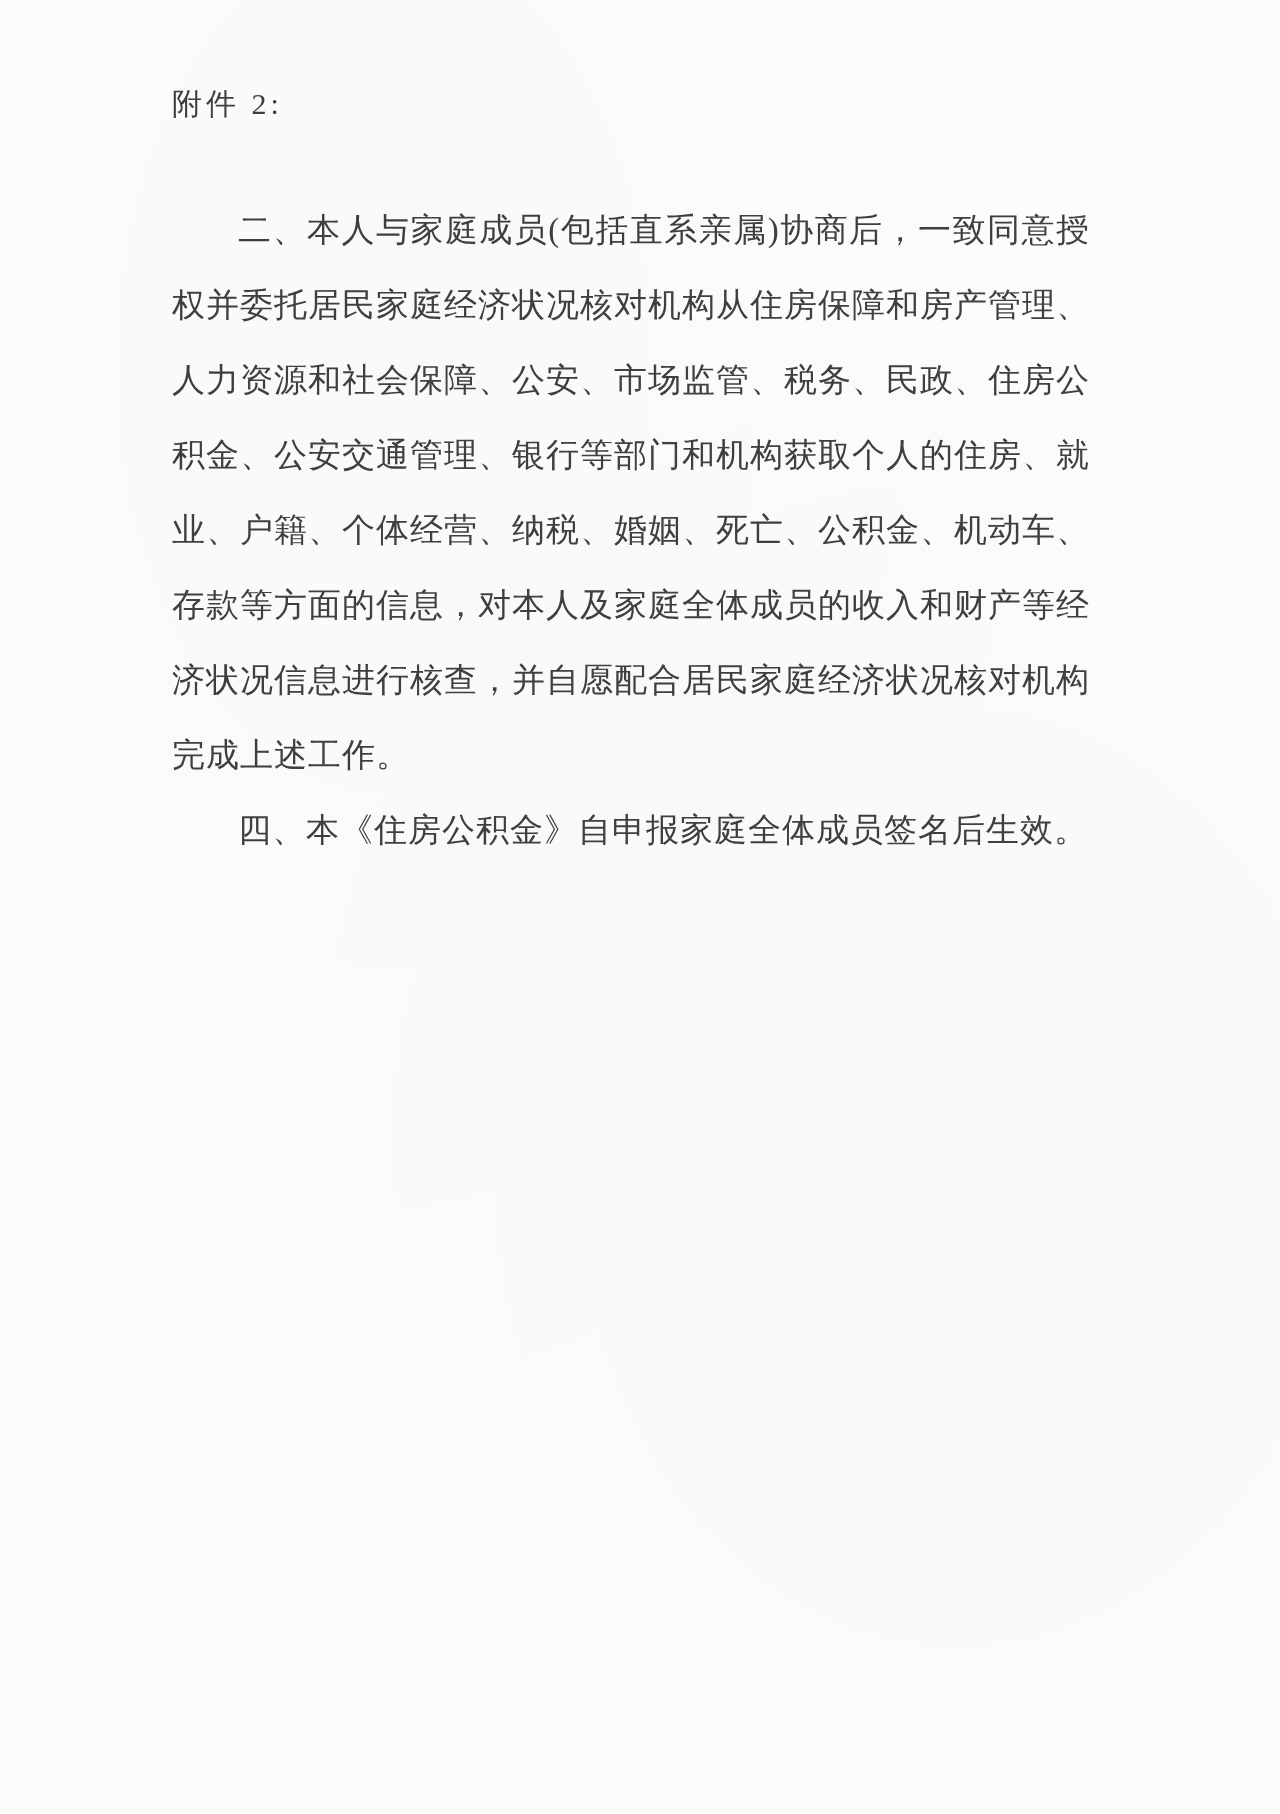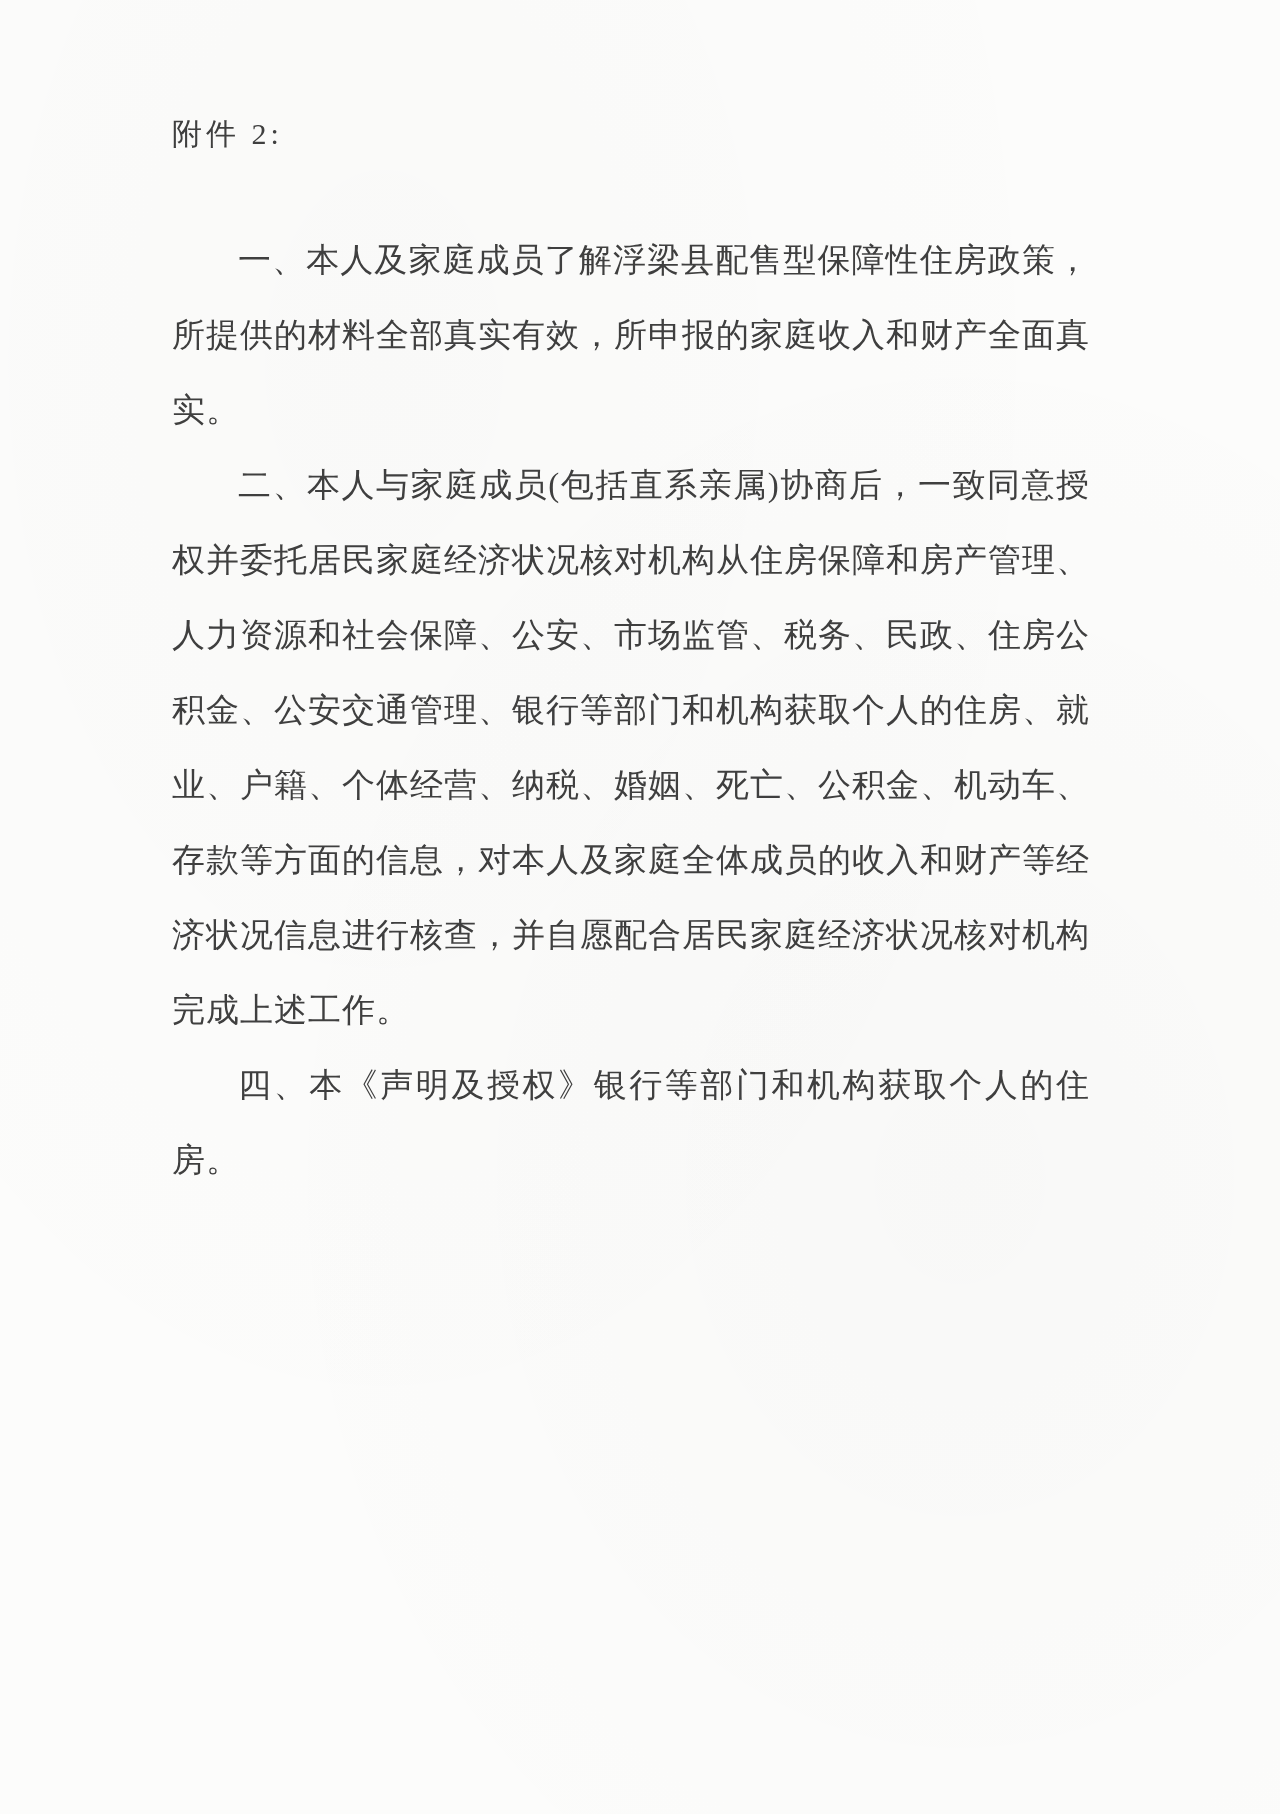--- a/index.html
+++ b/index.html
@@ -14,21 +14,21 @@
     margin: 0 auto;
     background:
       radial-gradient(ellipse at 30% 20%, rgba(0,0,0,0.012), transparent 60%),
       radial-gradient(ellipse at 75% 65%, rgba(0,0,0,0.015), transparent 55%),
       #fcfcfb;
     overflow: hidden;
     font-family: "Liberation Serif", "DejaVu Serif", serif;
     color: #3f3f3f;
   }
   .content {
-    padding: 113px 190px 0 172px; 
+    padding: 83px 190px 0 172px; 
   }
   .attachment-label {
     font-size: 30px;
     line-height: 42px;
     letter-spacing: 4px;
   }
   .doc-title {
     margin-top: 96px;
     text-align: center;
     font-size: 45px;
@@ -54,19 +54,18 @@
 </head>
 <body>
 
 <div class="page">
   <div class="content">
 
     <div class="attachment-label">附件 2:</div>
 
 
     <div class="doc-body">
-      <p>一、本人及家庭成员了解浮梁县配售型保障性住房政策，所提供的材料全部真实有效，所申报的家庭收入和财产全面真实。</p>
       <p>二、本人与家庭成员(包括直系亲属)协商后，一致同意授权并委托居民家庭经济状况核对机构从住房保障和房产管理、人力资源和社会保障、公安、市场监管、税务、民政、住房公积金、公安交通管理、银行等部门和机构获取个人的住房、就业、户籍、个体经营、纳税、婚姻、死亡、公积金、机动车、存款等方面的信息，对本人及家庭全体成员的收入和财产等经济状况信息进行核查，并自愿配合居民家庭经济状况核对机构完成上述工作。</p>
-      <p>四、本《声明及授权》银行等部门和机构获取个人的住房。</p>
+      <p>四、本《住房公积金》自申报家庭全体成员签名后生效。</p>
     </div>
 
   </div>
 </div>
 
 </body></html>

